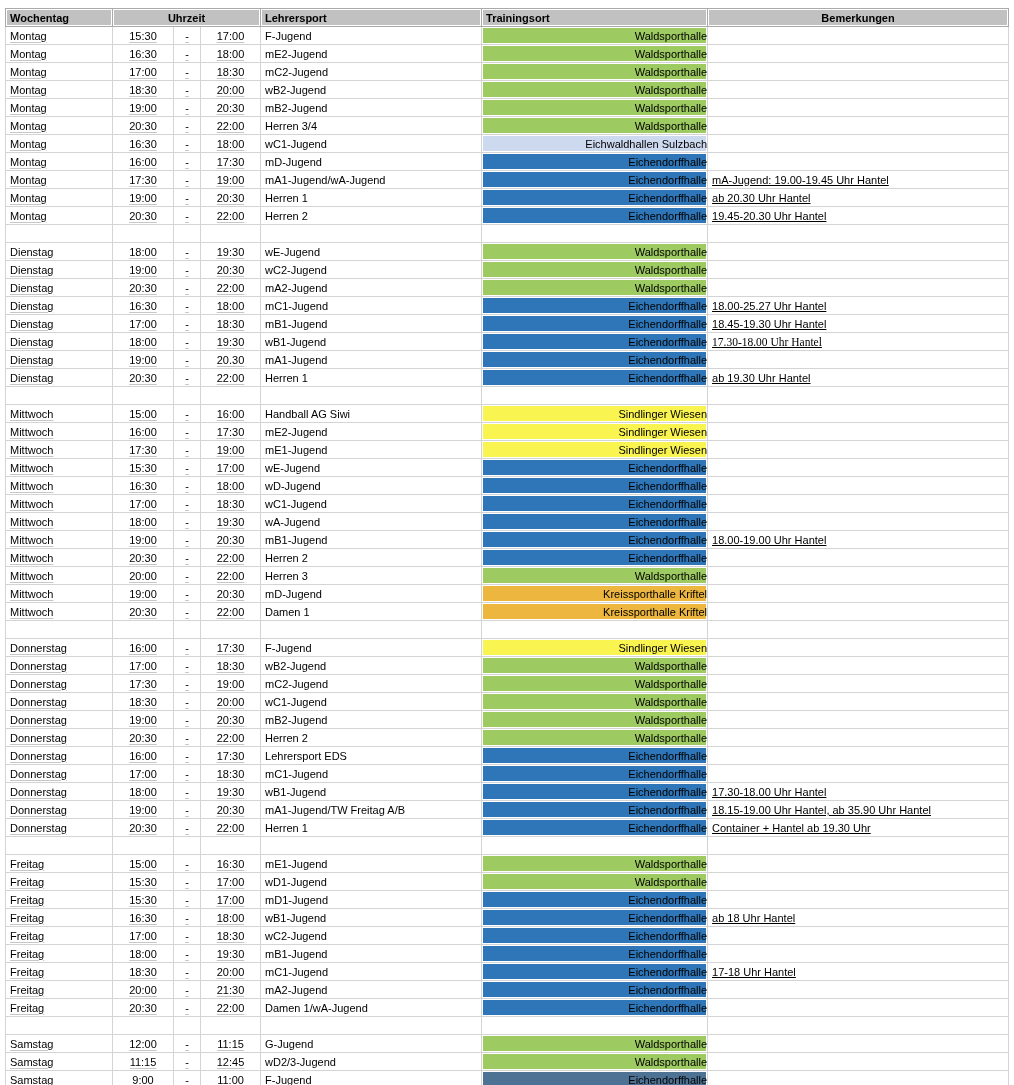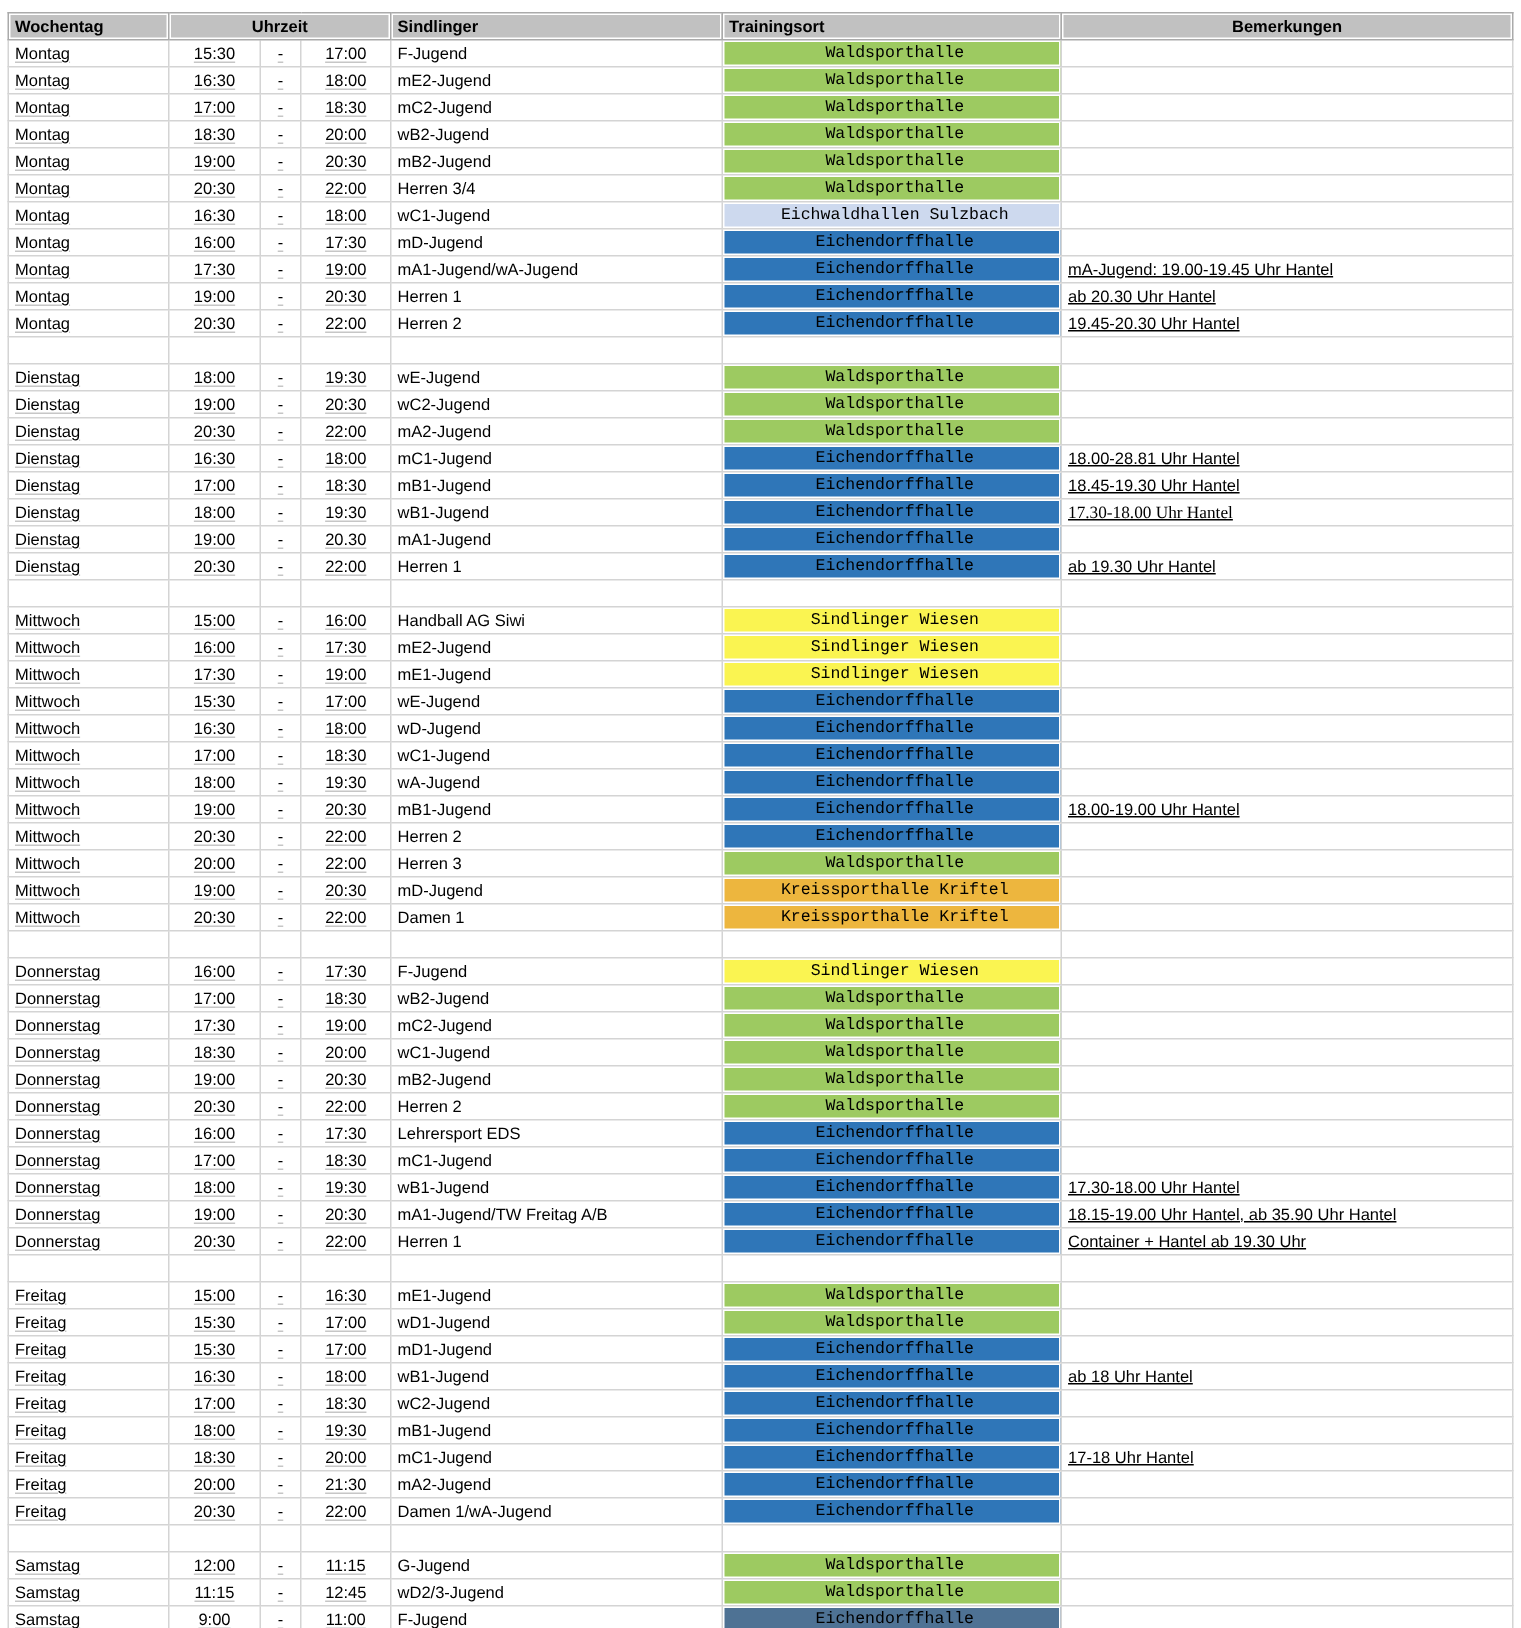--- a/index.html
+++ b/index.html
@@ -52,21 +52,21 @@
     padding-left: 4px;
   }
   td.t { text-align: center; }
   .u {
     text-decoration: underline;
     text-decoration-color: #c6c6c6;
     text-decoration-thickness: 1px;
     text-underline-offset: 2px;
   }
   td.team { text-align: left; padding-left: 4px; }
-  td.loc  { text-align: center; padding-left: 4px; font-family: Liberation Mono, monospace; }
+  td.loc  { text-align: right; padding-left: 4px; }
   td.loc.filled { box-shadow: inset 0 0 0 1px #ffffff; }
   td.remark { text-align: left; padding-left: 4px; text-decoration: underline; }
   td.remark.serif {
     font-family: "Liberation Serif", serif;
     font-size: 11.5px;
   }
 </style>
 </head>
 <body>
 
@@ -78,21 +78,21 @@
         <col class="c-dash">
         <col class="c-end">
       <col class="c-team">
         <col class="c-loc">
         <col class="c-rem">
     </colgroup>
     <thead>
       <tr>
         <th class="left">Wochentag</th>
         <th class="center" colspan="3">Uhrzeit</th>
-        <th class="left">Sindlinger</th>
+        <th class="left">Lehrersport</th>
         <th class="left">Trainingsort</th>
         <th class="center">Bemerkungen</th>
       </tr>
     </thead>
     <tbody>
         <tr>
     <td class="day u">Montag</td>
     <td class="t u start">15:30</td>
     <td class="t u sepc">-</td>
     <td class="t u end">17:00</td>
@@ -226,21 +226,21 @@
     <td class="loc filled" style="background: rgb(157, 202, 97);">Waldsporthalle</td>
     <td class="remark"></td>
   </tr>
         <tr>
     <td class="day u">Dienstag</td>
     <td class="t u start">16:30</td>
     <td class="t u sepc">-</td>
     <td class="t u end">18:00</td>
     <td class="team">mC1-Jugend</td>
     <td class="loc filled" style="background: rgb(47, 118, 184);">Eichendorffhalle</td>
-    <td class="remark">18.00-28.81 Uhr Hantel</td>
+    <td class="remark">18.00-25.27 Uhr Hantel</td>
   </tr>
         <tr>
     <td class="day u">Dienstag</td>
     <td class="t u start">17:00</td>
     <td class="t u sepc">-</td>
     <td class="t u end">18:30</td>
     <td class="team">mB1-Jugend</td>
     <td class="loc filled" style="background: rgb(47, 118, 184);">Eichendorffhalle</td>
     <td class="remark">18.45-19.30 Uhr Hantel</td>
   </tr>

